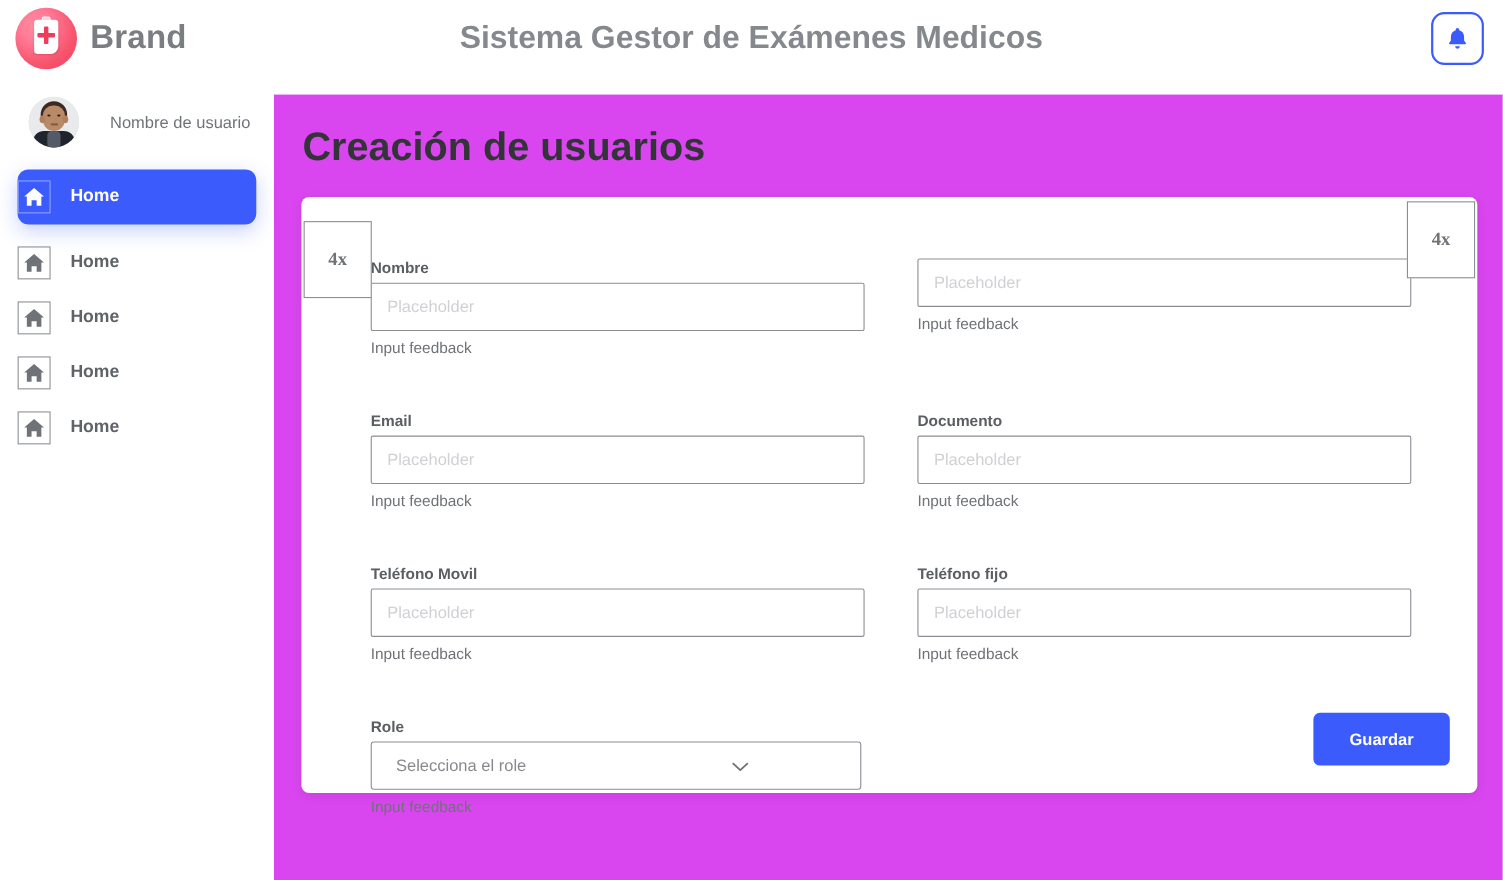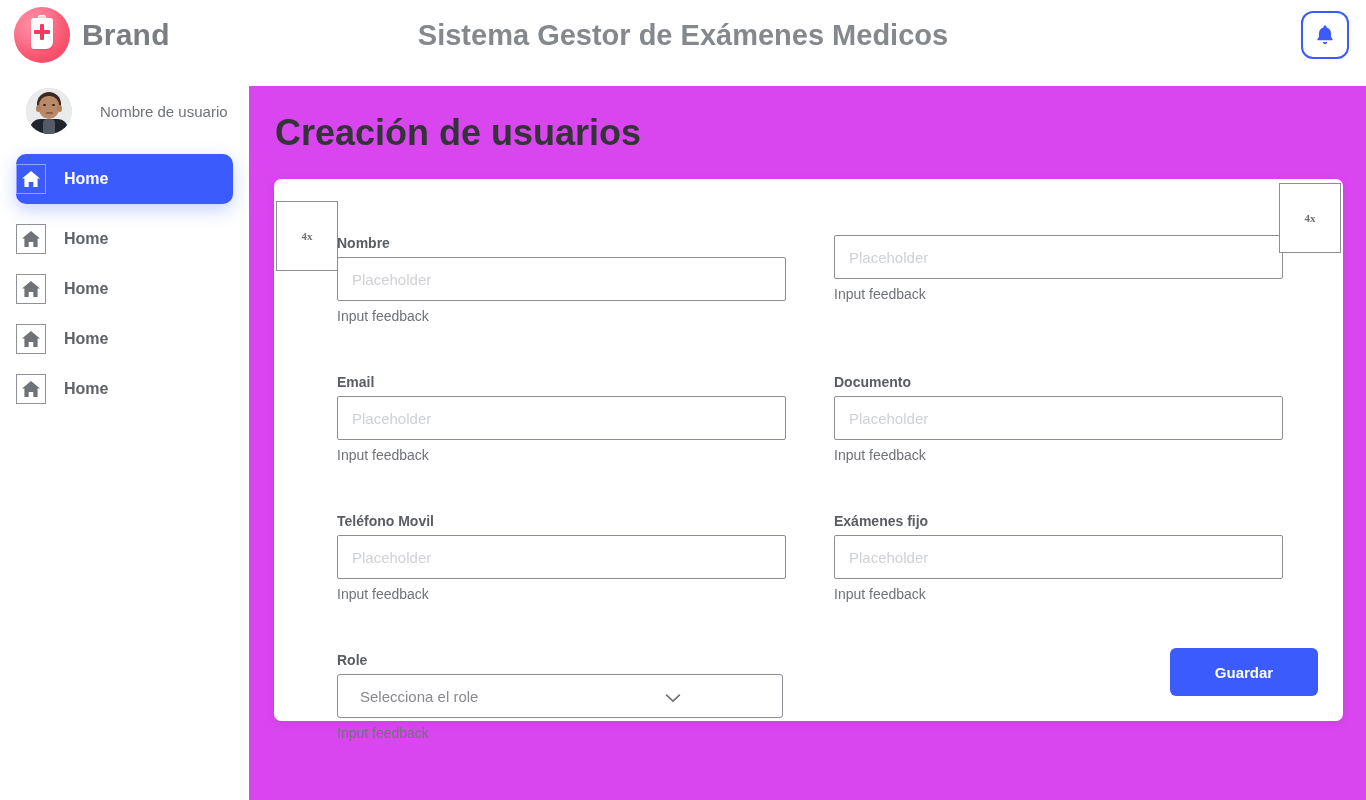--- a/index.html
+++ b/index.html
@@ -198,36 +198,36 @@
   }
   .chev {
     position: absolute; right: 18px; top: 16px;
     pointer-events: none;
   }
   .gap-col { }
   .save-row {
     position: absolute; right: 25px; bottom: 25px;
   }
   .save-btn {
-    width: 148px; height: 48px;
+    width: 124px; height: 48px;
     background: #3b5bfd;
     border: none; border-radius: 6px;
     color: #ffffff; font-size: 15px; font-weight: bold;
     cursor: pointer;
     font-family: "Liberation Sans", sans-serif;
   }
 
   
   .fourx {
     position: absolute;
     width: 62px; height: 70px;
     background: #ffffff;
     border: 1px solid #8b8e93;
     display: flex; align-items: center; justify-content: center;
-    font-size: 11px; font-weight: bold; color: #6f7277;
+    font-size: 17px; font-weight: bold; color: #6f7277;
     z-index: 9;
     font-family: "Liberation Serif", serif;
   }
   .fourx.left { left: 276px; top: 201px; }
   .fourx.right { left: 1279px; top: 183px; }
 </style>
 </head>
 <body>
 
 <div class="topbar">
@@ -345,21 +345,21 @@
         <div class="feedback">Input feedback</div>
       </div>
 
       <div class="field">
         <span class="lbl">Teléfono Movil</span>
         <input class="inp" type="text" value="" placeholder="Placeholder" style="">
         <div class="feedback">Input feedback</div>
       </div>
       <div class="gap-col"></div>
       <div class="field">
-        <span class="lbl">Exámenes fijo</span>
+        <span class="lbl">Teléfono fijo</span>
         <input class="inp" type="text" value="" placeholder="Placeholder" style="">
         <div class="feedback">Input feedback</div>
       </div>
 
       <div class="field">
         <span class="lbl">Role</span>
         <div class="select-wrap">
           <div class="select-box">
             <span>Selecciona el role</span>
           </div>

